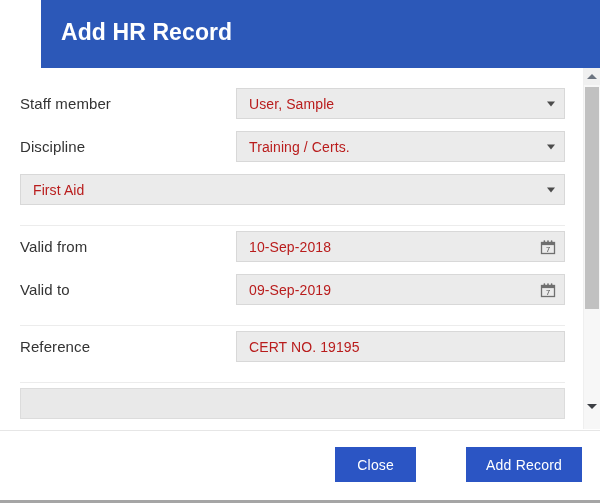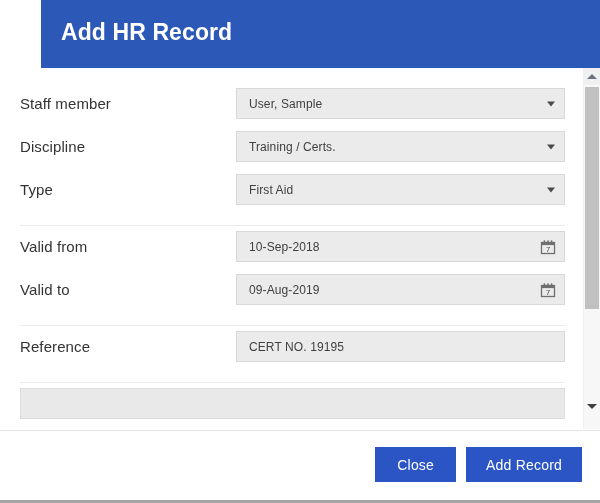--- a/index.html
+++ b/index.html
@@ -87,22 +87,22 @@
     flex: 1 1 auto;
     height: 31px;
     box-sizing: border-box;
     background: #ebebeb;
     border: 1px solid #d8d8d8;
     display: flex;
     align-items: center;
   }
   .field-value {
     padding-left: 12px;
-    font-size: 12px;
-    color: #404040;
+    font-size: 14px;
+    color: #b91c1c;
     letter-spacing: 0.1px;
     white-space: nowrap;
     overflow: hidden;
   }
   .field.empty {
     background: #e9e9e9;
     border-color: #dcdcdc;
   }
 
   
@@ -197,20 +197,21 @@
   .btn {
     border: none;
     background: #2b55c4;
     color: #ffffff;
     font-family: "Liberation Sans", sans-serif;
     font-size: 14px;
     height: 35px;
     padding: 0 22px;
     cursor: pointer;
     letter-spacing: 0.2px;
+    margin-left: 40px;
   }
   .btn.primary { padding: 0 20px; }
 </style>
 </head>
 <body>
 
 <div class="modal">
 
   <div class="modal-header">
     <div class="modal-title">Add HR Record</div>
@@ -230,21 +231,20 @@
 
     <div class="form-row">
       <div class="row-label">Discipline</div>
       <div class="field">
         <span class="field-value">Training / Certs.</span>
         <span class="caret"></span>
       </div>
     </div>
 
     <div class="form-row">
-      <div class="row-label">Type</div>
       <div class="field">
         <span class="field-value">First Aid</span>
         <span class="caret"></span>
       </div>
     </div>
 
     <div class="group-gap"></div>
 
     <div class="form-row sep-top">
       <div class="row-label">Valid from</div>
@@ -257,21 +257,21 @@
           <rect x="7.2" y="1.2" width="1.6" height="3" rx="0.7" fill="#6f6f6f"></rect>
           <rect x="10.8" y="1.2" width="1.6" height="3" rx="0.7" fill="#6f6f6f"></rect>
           <text x="8" y="12.6" font-family="Liberation Sans, sans-serif" font-size="7.5" fill="#4a4a4a" text-anchor="middle">7</text>
         </svg>
       </div>
     </div>
 
     <div class="form-row">
       <div class="row-label">Valid to</div>
       <div class="field">
-        <span class="field-value">09-Aug-2019</span>
+        <span class="field-value">09-Sep-2019</span>
         <svg class="cal-icon" viewBox="0 0 16 16">
           <rect x="1.5" y="3.5" width="13" height="11" fill="none" stroke="#6f6f6f" stroke-width="1.3"></rect>
           <rect x="1.5" y="3.5" width="13" height="2.6" fill="#6f6f6f"></rect>
           <rect x="3.6" y="1.2" width="1.6" height="3" rx="0.7" fill="#6f6f6f"></rect>
           <rect x="7.2" y="1.2" width="1.6" height="3" rx="0.7" fill="#6f6f6f"></rect>
           <rect x="10.8" y="1.2" width="1.6" height="3" rx="0.7" fill="#6f6f6f"></rect>
           <text x="8" y="12.6" font-family="Liberation Sans, sans-serif" font-size="7.5" fill="#4a4a4a" text-anchor="middle">7</text>
         </svg>
       </div>
     </div>

